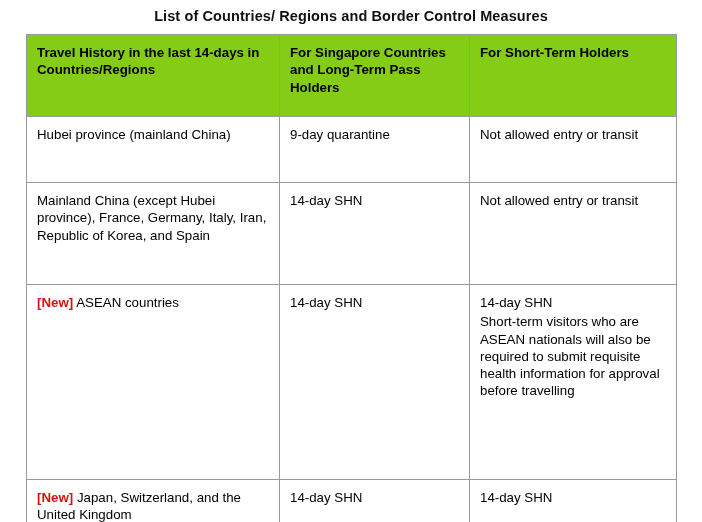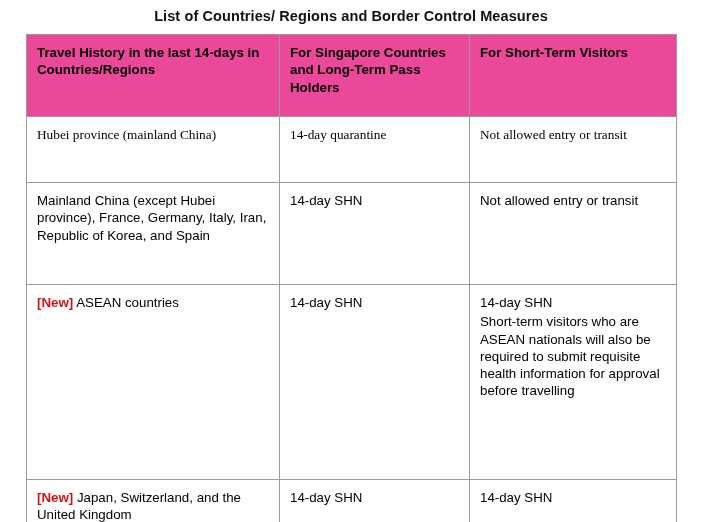--- a/index.html
+++ b/index.html
@@ -40,29 +40,29 @@
   table.measures th,
   table.measures td {
     border: 1px solid #9a9a9a;
     vertical-align: top;
     padding: 9px 10px 10px 10px;
     font-size: 13.3px;
     line-height: 1.30;
     text-align: left;
   }
   table.measures thead th {
-    background: #ec4899;
+    background: #84cc16;
     font-weight: bold;
     height: 62px;
   }
   col.c1 { width: 253px; }
   col.c2 { width: 190px; }
   col.c3 { width: 207px; }
 
-  .row-hubei td { height: 46px; font-family: Liberation Serif, serif; }
+  .row-hubei td { height: 46px; }
   .row-mainland td { height: 82px; margin-left: 7px; }
   .row-asean td { height: 175px; border-radius: 16px; }
   .row-japan td { height: 50px; }
 
   .tag-new {
     color: #d31313;
     font-weight: bold;
   }
   .cell-para {
     margin: 0;
@@ -82,30 +82,30 @@
     <table class="measures">
       <colgroup>
         <col class="c1">
         <col class="c2">
         <col class="c3">
       </colgroup>
       <thead>
         <tr>
           <th>Travel History in the last 14-days in Countries/Regions</th>
           <th>For Singapore Countries and Long-Term Pass Holders</th>
-          <th>For Short-Term Visitors</th>
+          <th>For Short-Term Holders</th>
         </tr>
       </thead>
       <tbody>
 
         <tr class="row-hubei">
           <td>
             <span>Hubei province (mainland China)</span>
           </td>
-          <td>14-day quarantine</td>
+          <td>9-day quarantine</td>
           <td>
             <p class="cell-para">Not allowed entry or transit</p>
           </td>
         </tr>
 
         <tr class="row-mainland">
           <td>
             <span>Mainland China (except Hubei province), France, Germany, Italy, Iran, Republic of Korea, and Spain</span>
           </td>
           <td>14-day SHN</td>

